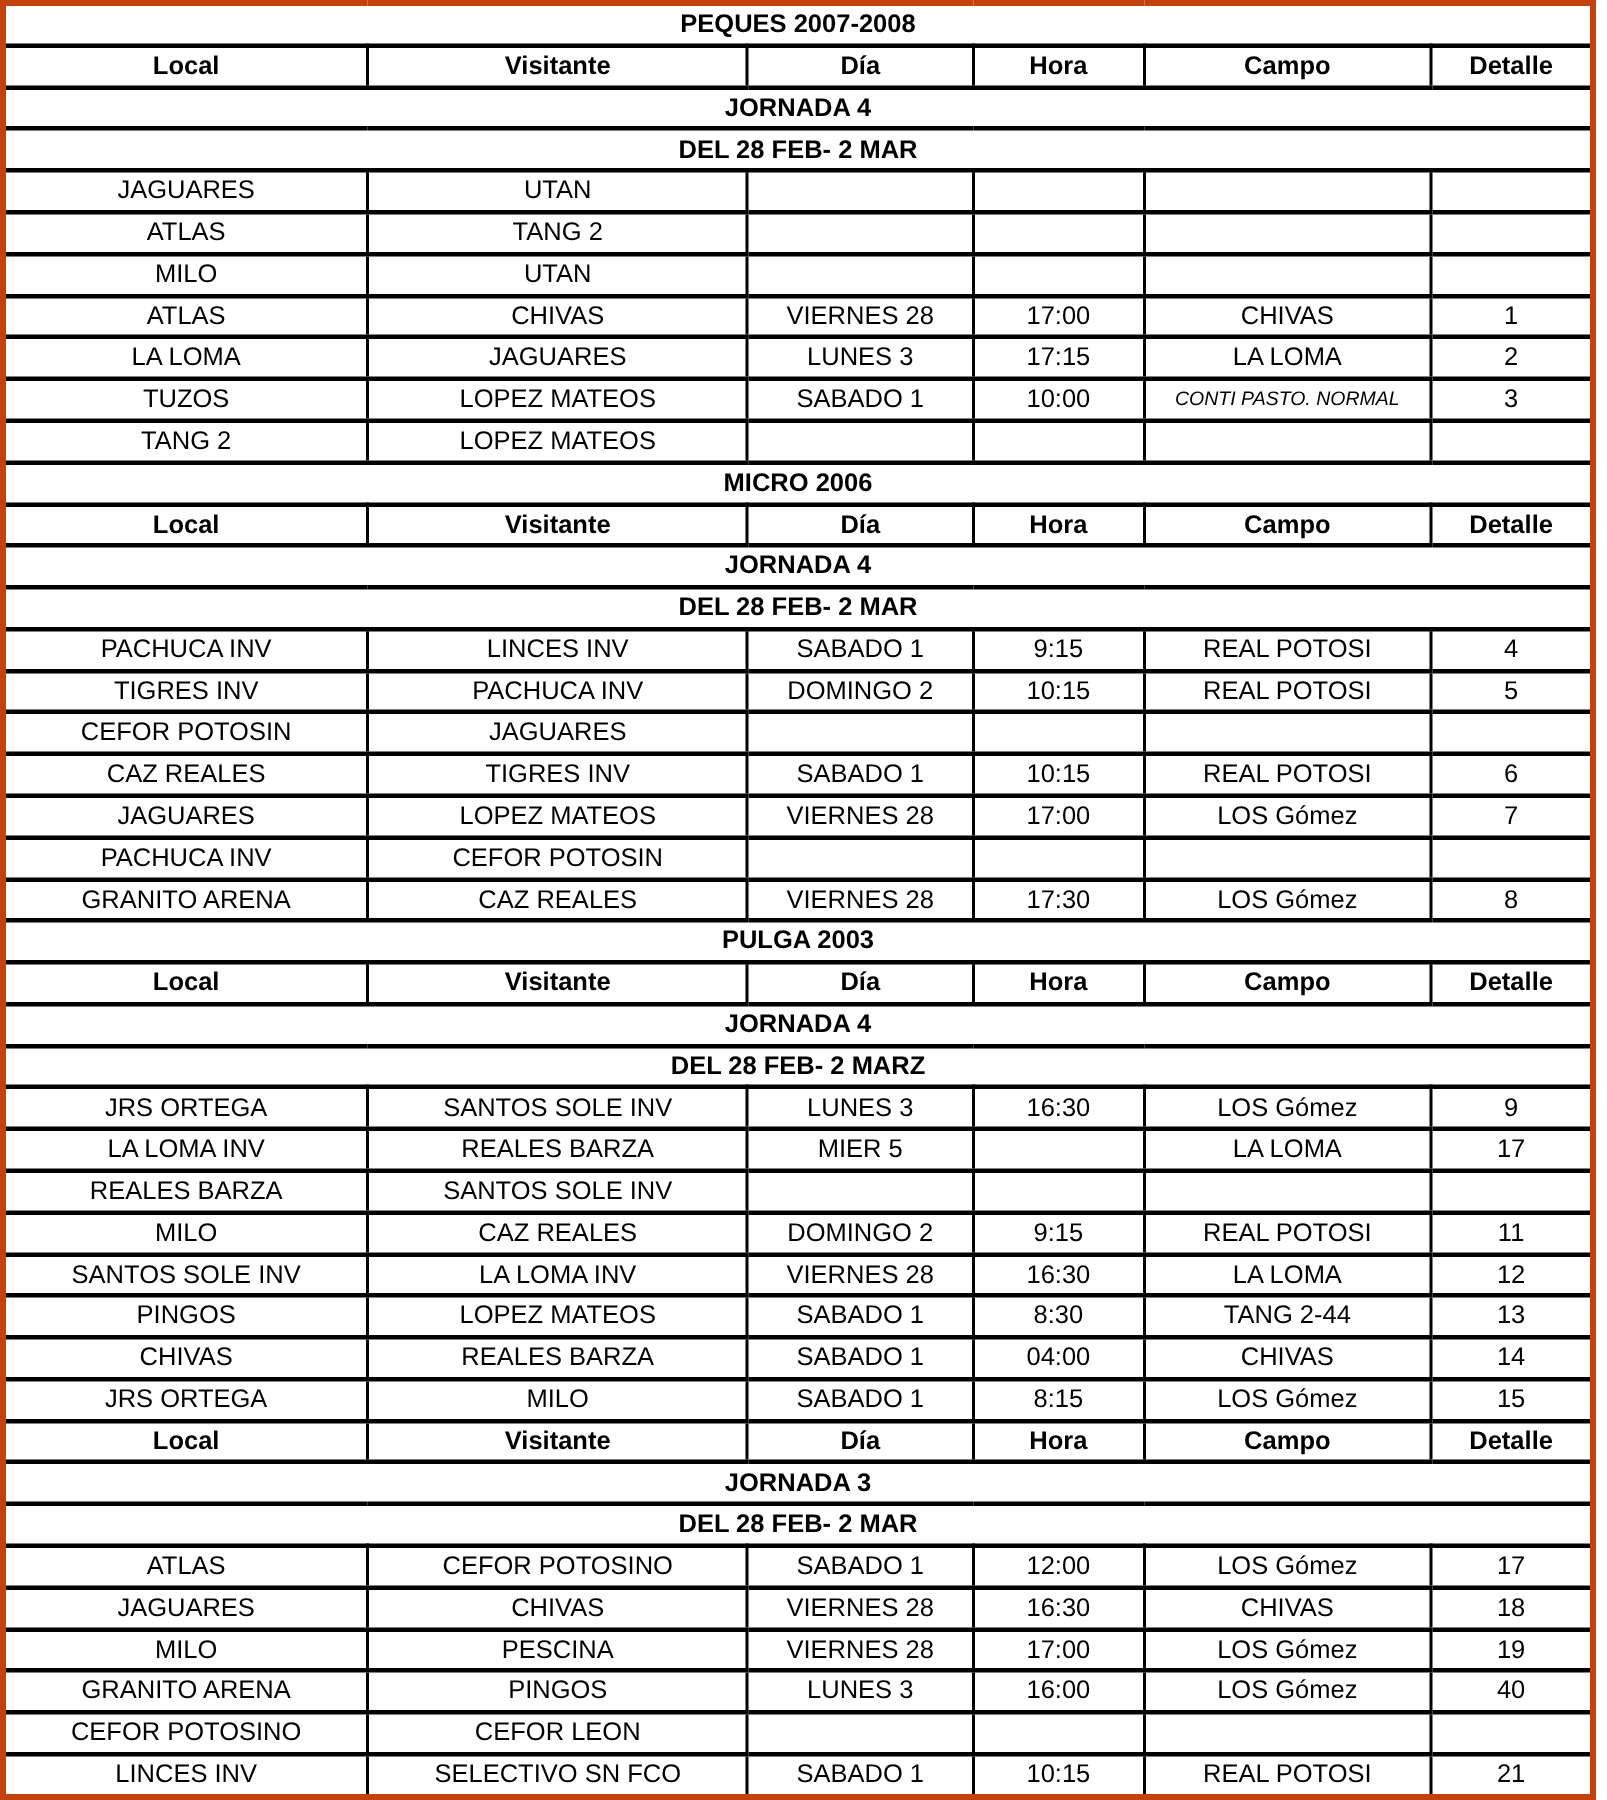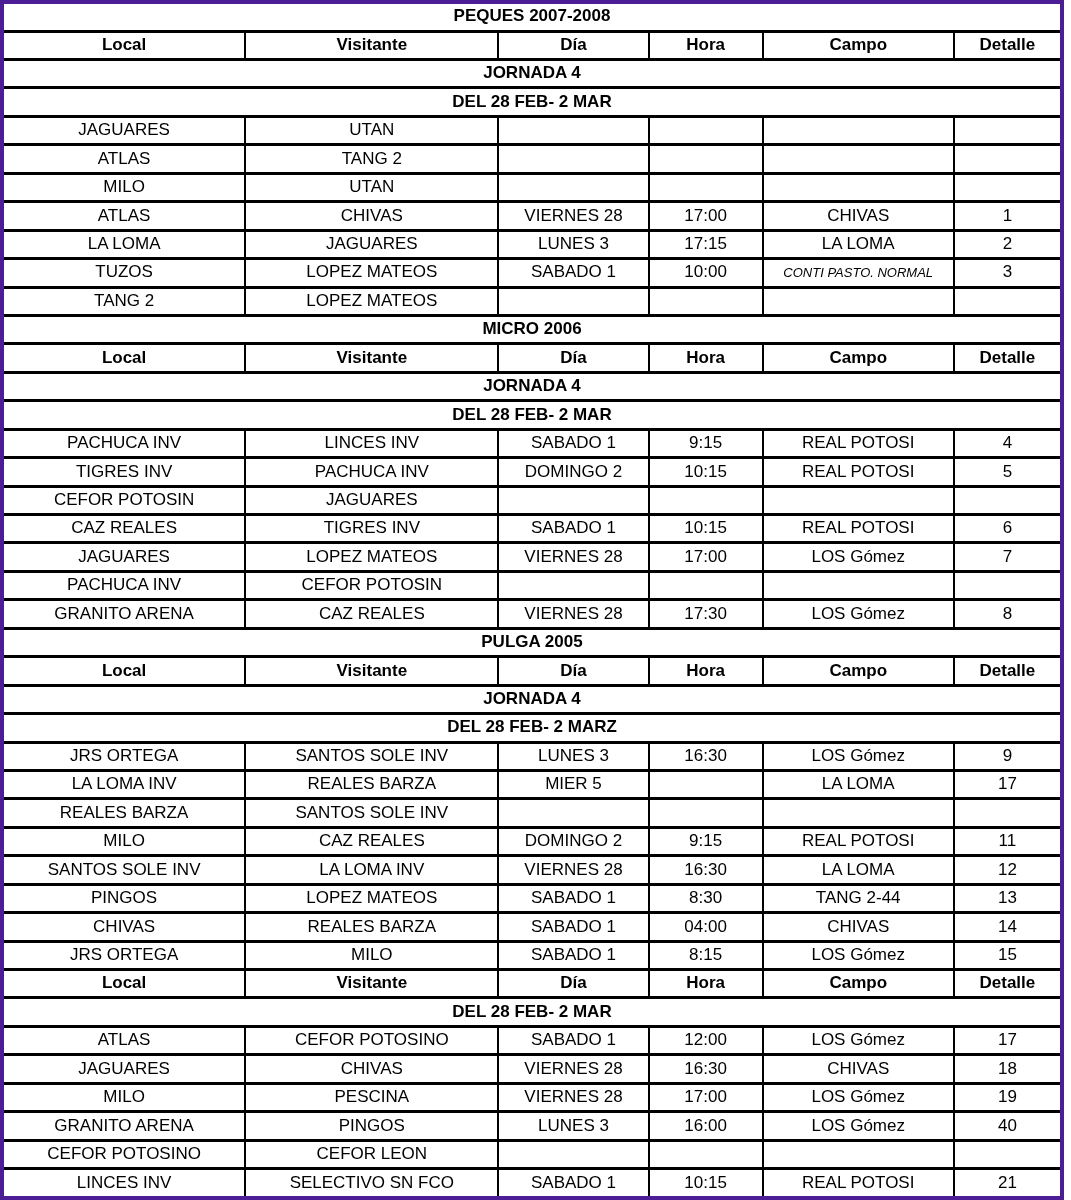--- a/index.html
+++ b/index.html
@@ -12,21 +12,21 @@
     height: 1200px;
     font-family: "Liberation Sans", sans-serif;
     color: #000000;
     overflow: hidden;
   }
   table.schedule {
     width: 1064px;
     height: 1200px;
     border-collapse: collapse;
     table-layout: fixed;
-    border: 4px solid #4c1d95;
+    border: 4px solid #c2410c;
   }
   td {
     border: 2px solid #000000;
     border-top-width: 3px;
     border-bottom-width: 3px;
     text-align: center;
     vertical-align: middle;
     font-size: 17px;
     line-height: 1.1;
     padding: 0 2px;
@@ -194,21 +194,21 @@
       </tr>
       <tr>
         <td>GRANITO ARENA</td>
         <td>CAZ REALES</td>
         <td>VIERNES 28</td>
         <td>17:30</td>
         <td>LOS Gómez</td>
         <td>8</td>
       </tr>
       <tr>
-        <td colspan="6" class="bold">PULGA 2005</td>
+        <td colspan="6" class="bold">PULGA 2003</td>
       </tr>
       <tr>
         <td class="bold">Local</td>
         <td class="bold">Visitante</td>
         <td class="bold">Día</td>
         <td class="bold">Hora</td>
         <td class="bold">Campo</td>
         <td class="bold">Detalle</td>
       </tr>
       <tr>
@@ -283,20 +283,23 @@
       </tr>
       <tr>
         <td class="bold">Local</td>
         <td class="bold">Visitante</td>
         <td class="bold">Día</td>
         <td class="bold">Hora</td>
         <td class="bold">Campo</td>
         <td class="bold">Detalle</td>
       </tr>
       <tr>
+        <td colspan="6" class="bold">JORNADA 3</td>
+      </tr>
+      <tr>
         <td colspan="6" class="bold">DEL 28 FEB- 2 MAR</td>
       </tr>
       <tr>
         <td>ATLAS</td>
         <td>CEFOR POTOSINO</td>
         <td>SABADO 1</td>
         <td>12:00</td>
         <td>LOS Gómez</td>
         <td>17</td>
       </tr>

